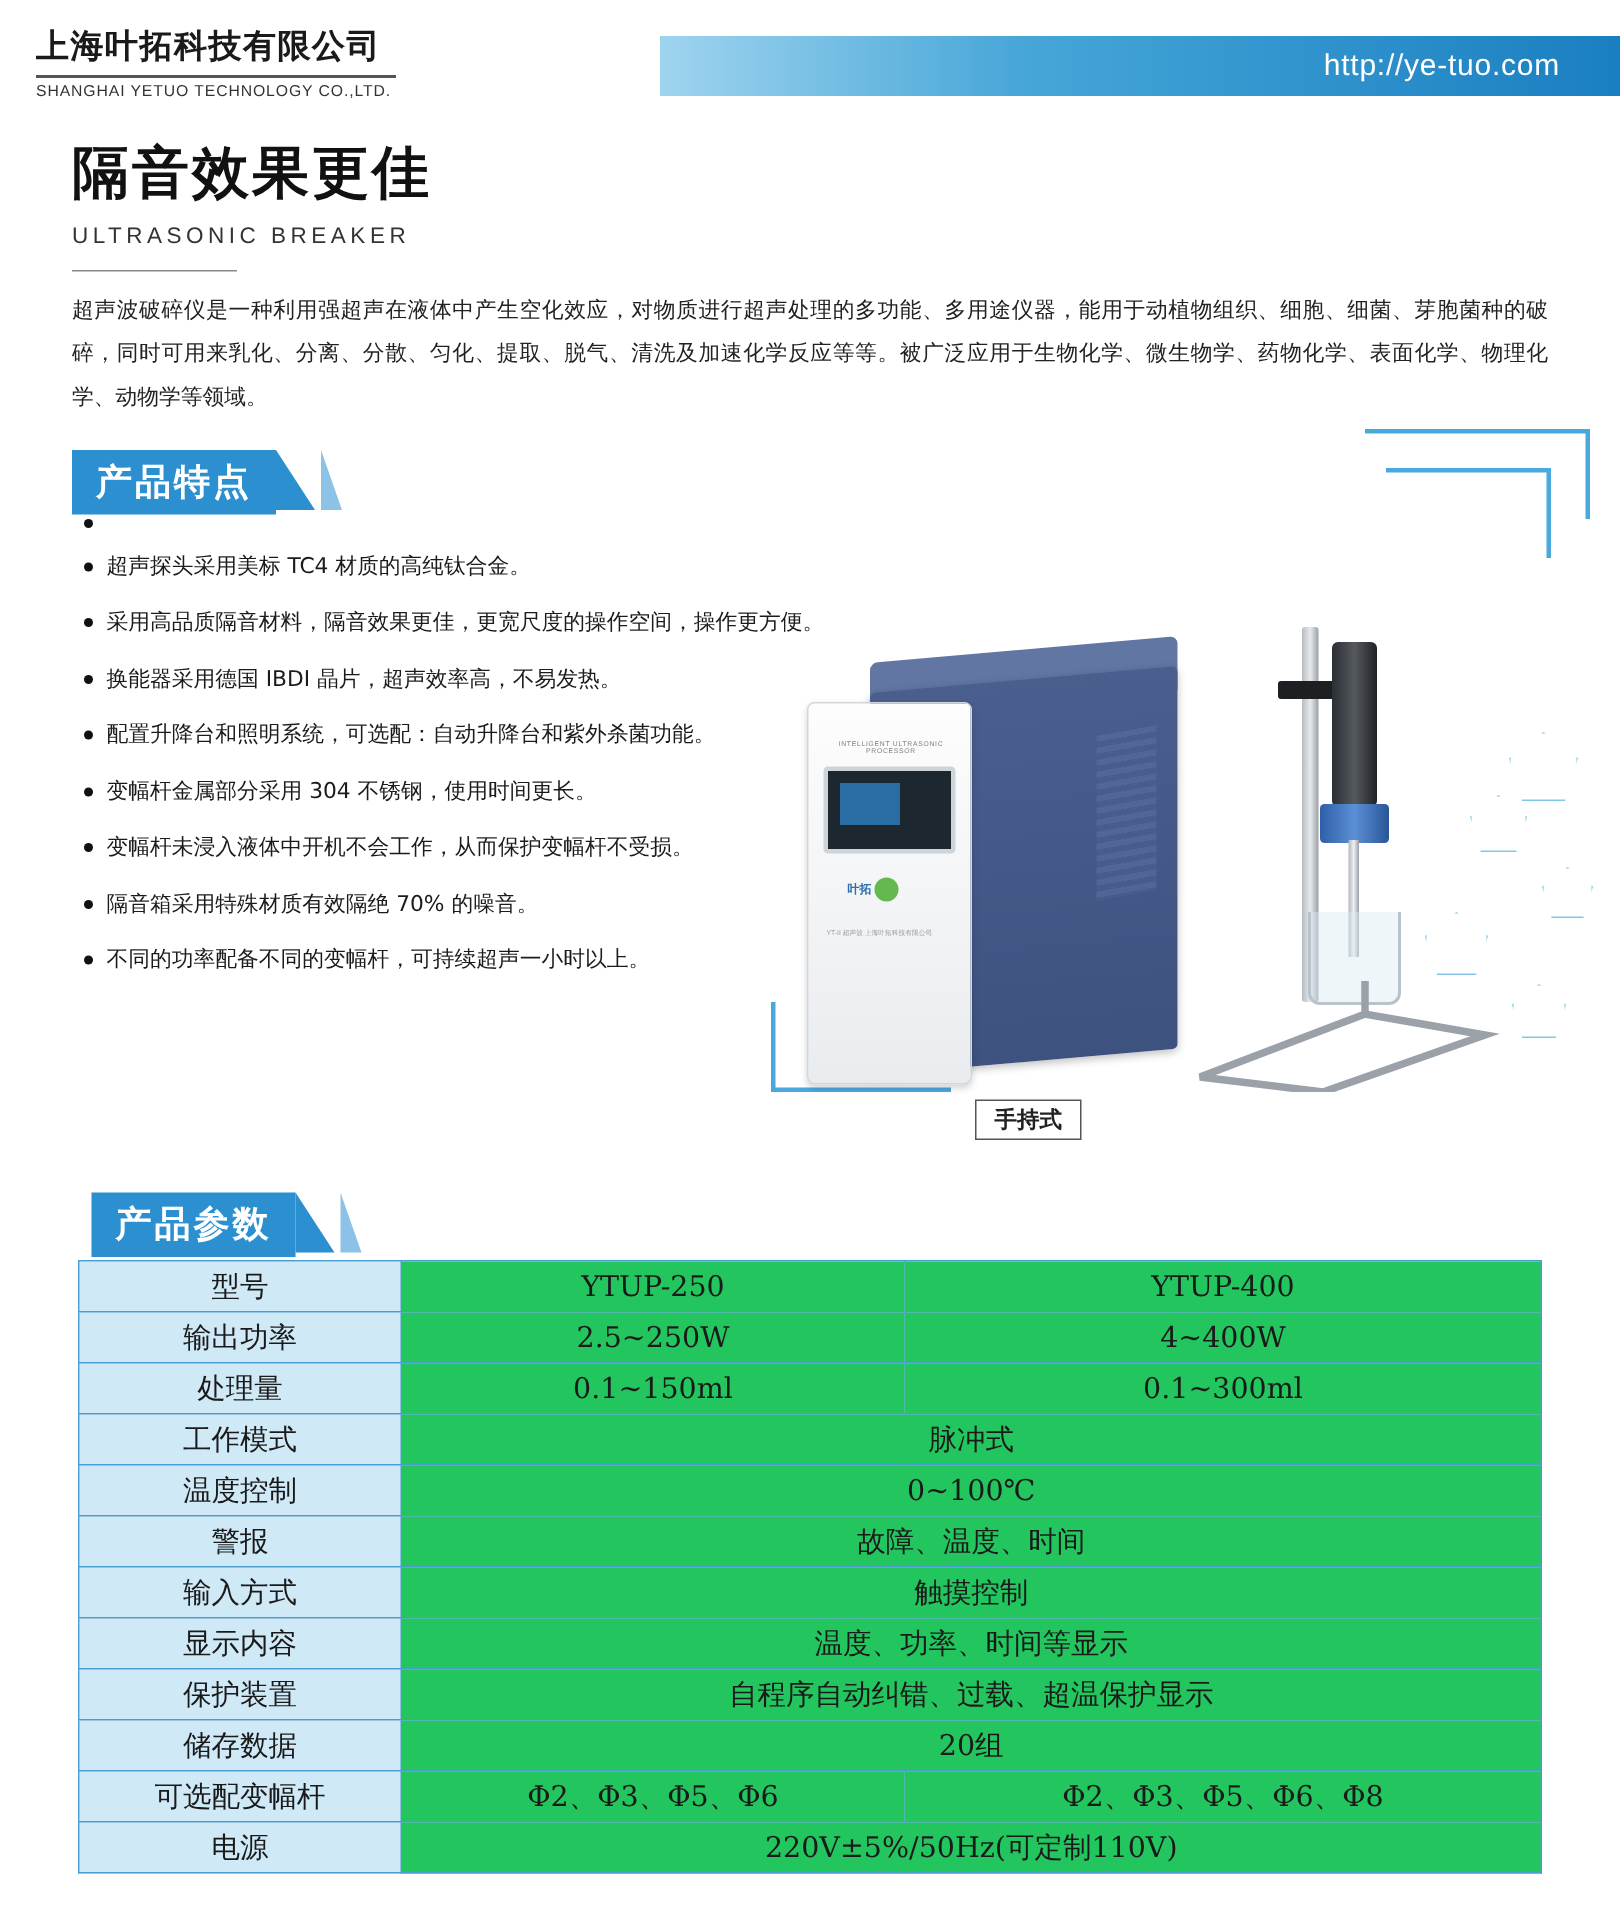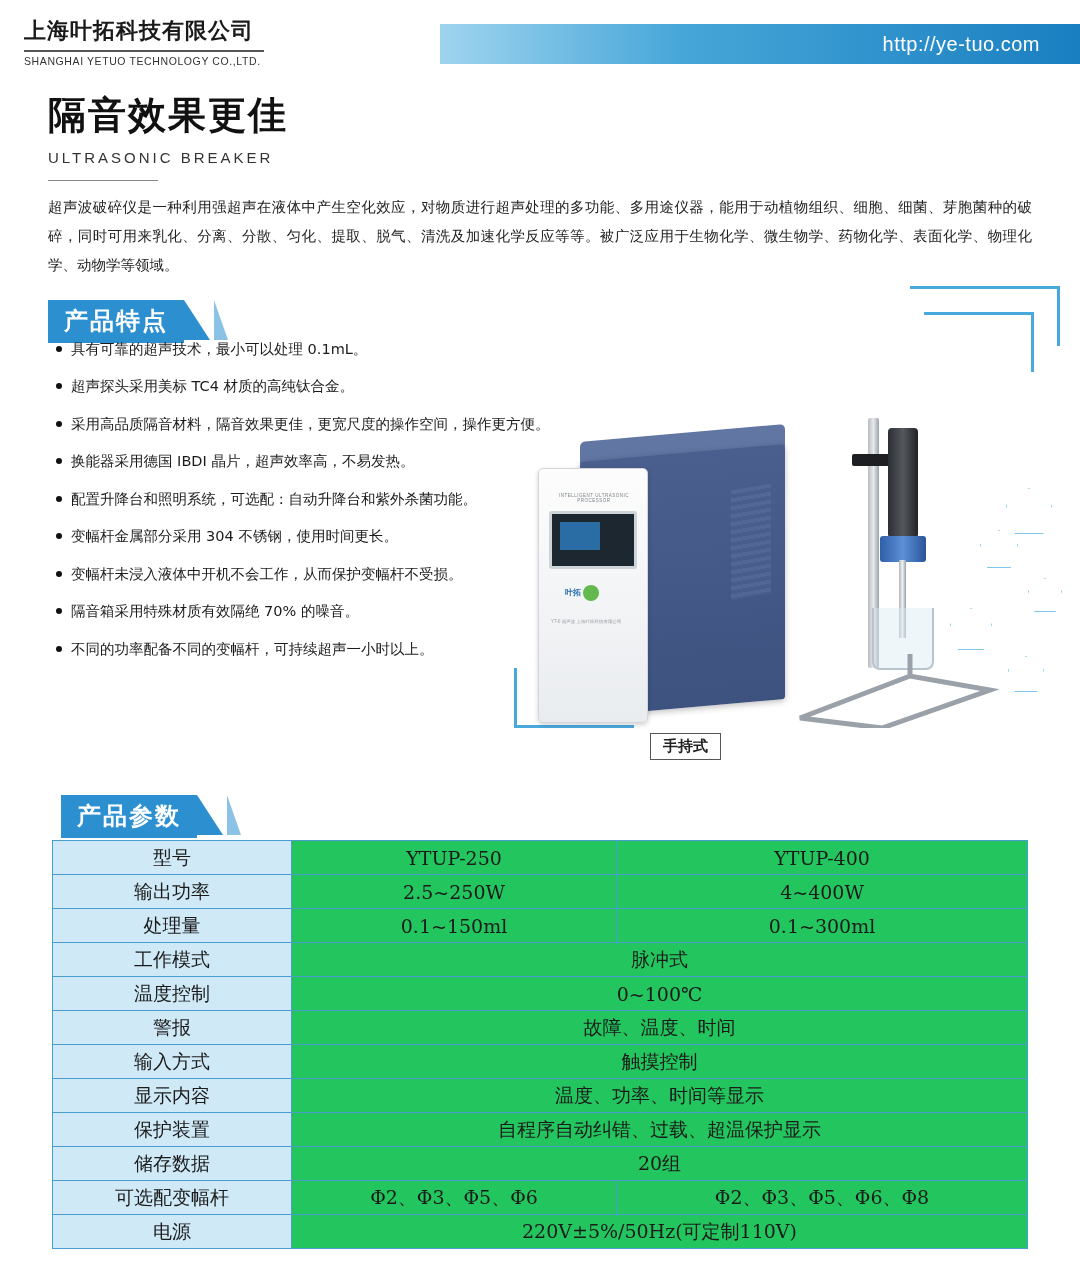--- a/index.html
+++ b/index.html
@@ -313,21 +313,21 @@
   }
   table.params td {
     border:1px solid #4a9dd0;
     height:34px;
     text-align:center;
     padding:2px 4px;
     background:#22c55e;
   }
   table.params td.label {
     background:#cfe9f7;
-    width:239px;
+    width:215px;
     font-family:"DejaVu Sans", sans-serif;
     font-size:19px;
   }
 </style>
 </head>
 <body>
 
 
 
 
@@ -354,21 +354,20 @@
 <div class="section-banner">
   <span class="banner-box">产品特点</span>
   <span class="banner-arrow"></span>
   <span class="banner-arrow2"></span>
 </div>
 
 
 <div class="features">
   <div class="feat">
       <span class="dot"></span>
-      <span>具有可靠的超声技术，最小可以处理 0.1mL。</span>
     </div>
   <div class="feat">
       <span class="dot"></span>
       <span>超声探头采用美标 TC4 材质的高纯钛合金。</span>
     </div>
   <div class="feat">
       <span class="dot"></span>
       <span>采用高品质隔音材料，隔音效果更佳，更宽尺度的操作空间，操作更方便。</span>
     </div>
   <div class="feat">

